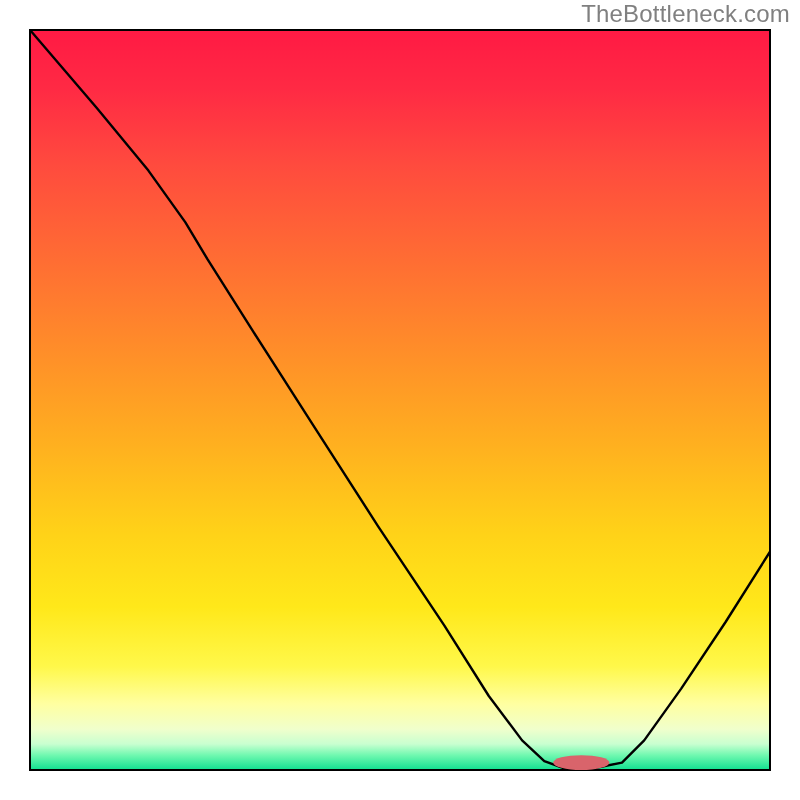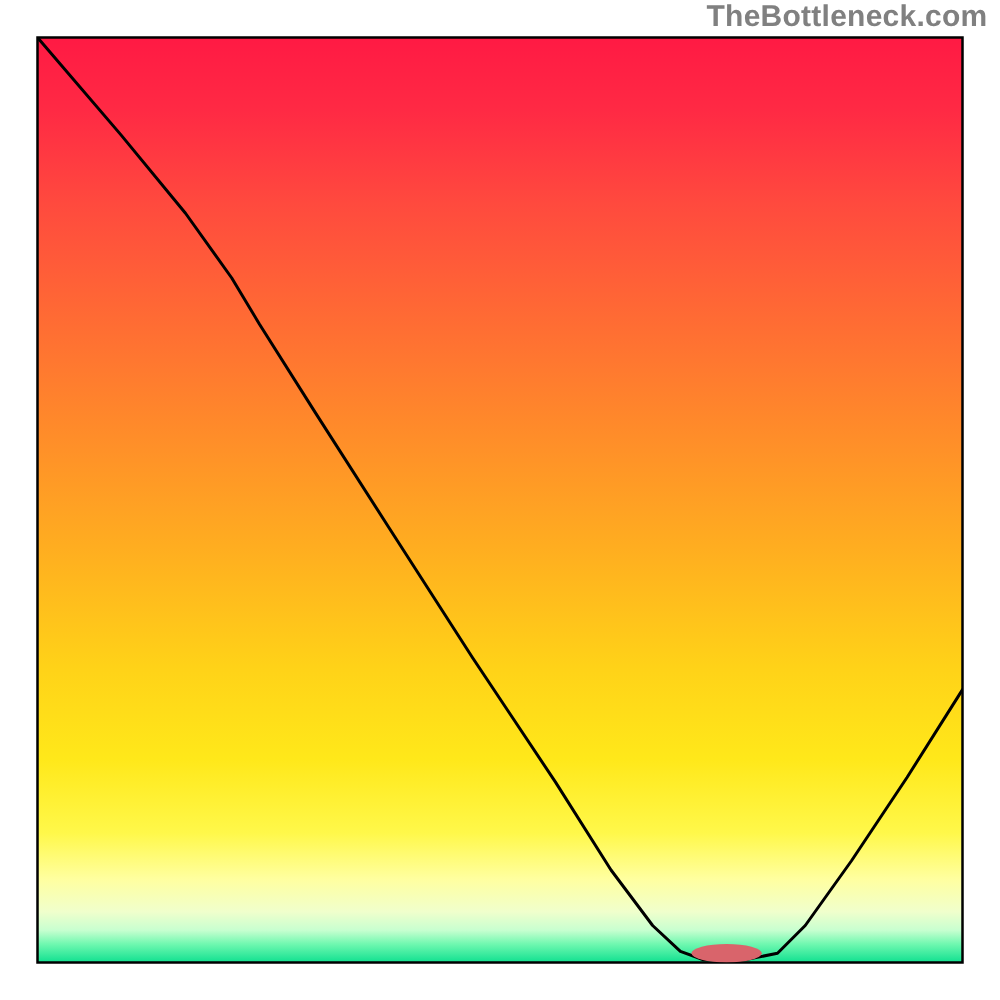--- a/index.html
+++ b/index.html
@@ -14,21 +14,21 @@
   .stage {
     position: relative;
     width: 800px;
     height: 800px;
   }
   .watermark {
     position: absolute;
     top: 0px;
     right: 10px;
     font-size: 24px;
-    font-weight: 700;
+    font-weight: 400;
     color: #808080;
     letter-spacing: 0.2px;
   }
   svg {
     display: block;
   }
 </style>
 </head>
 <body>
 

